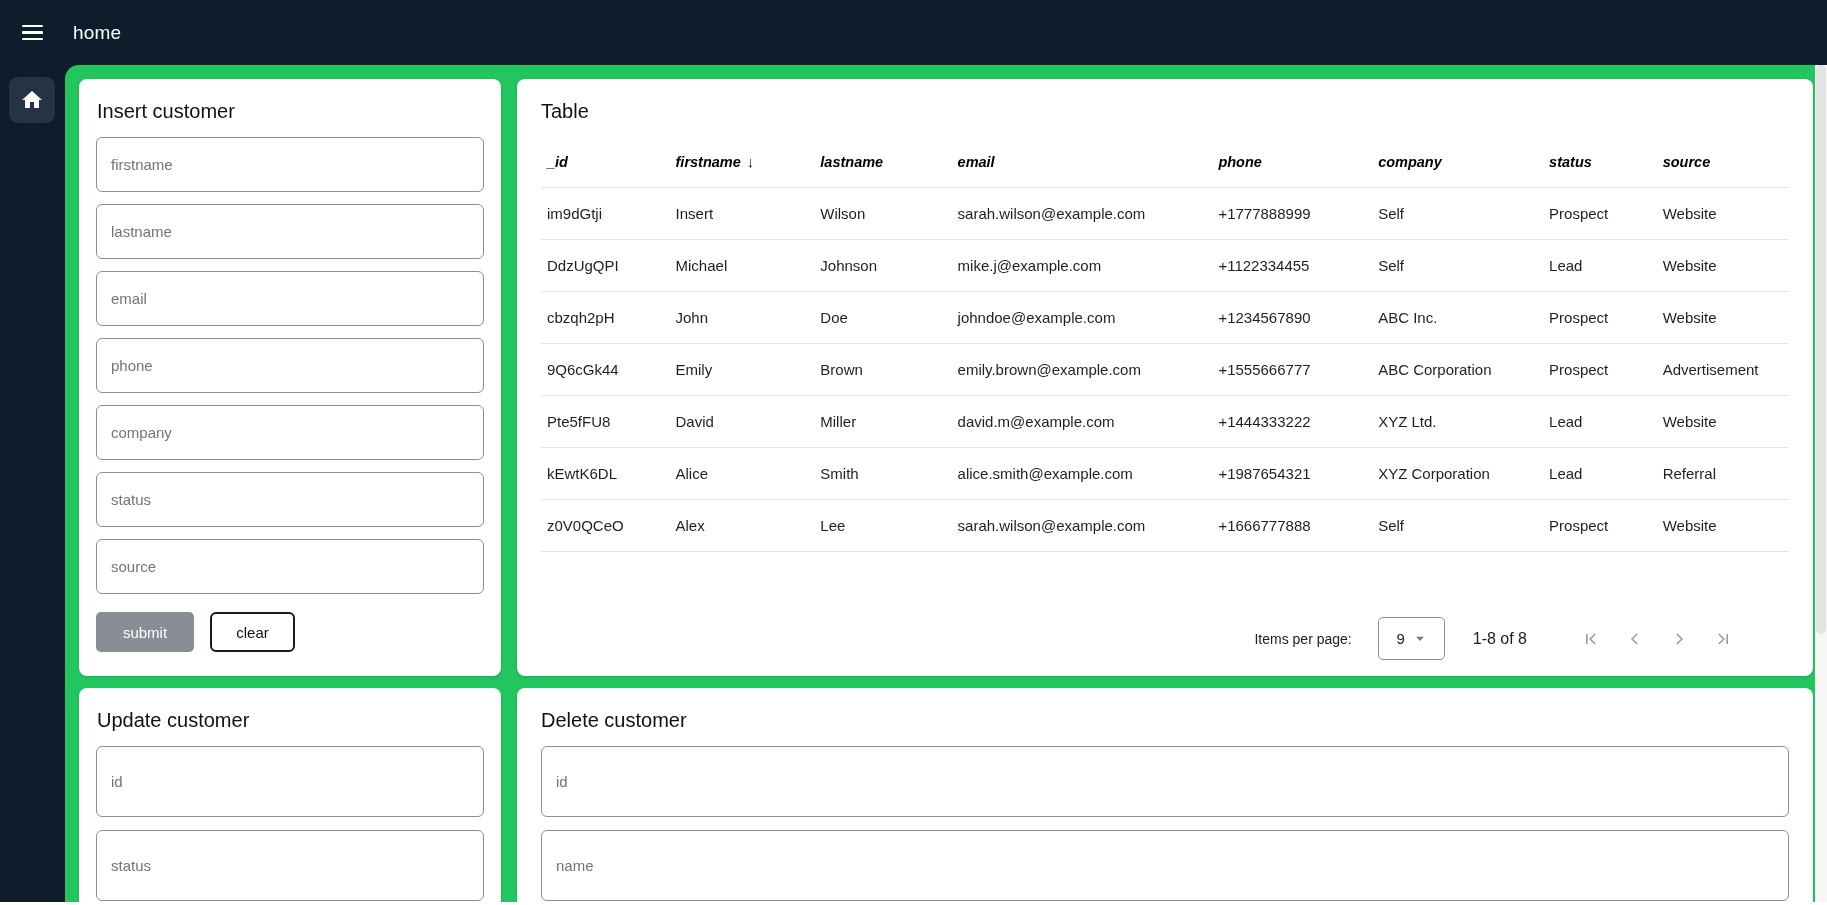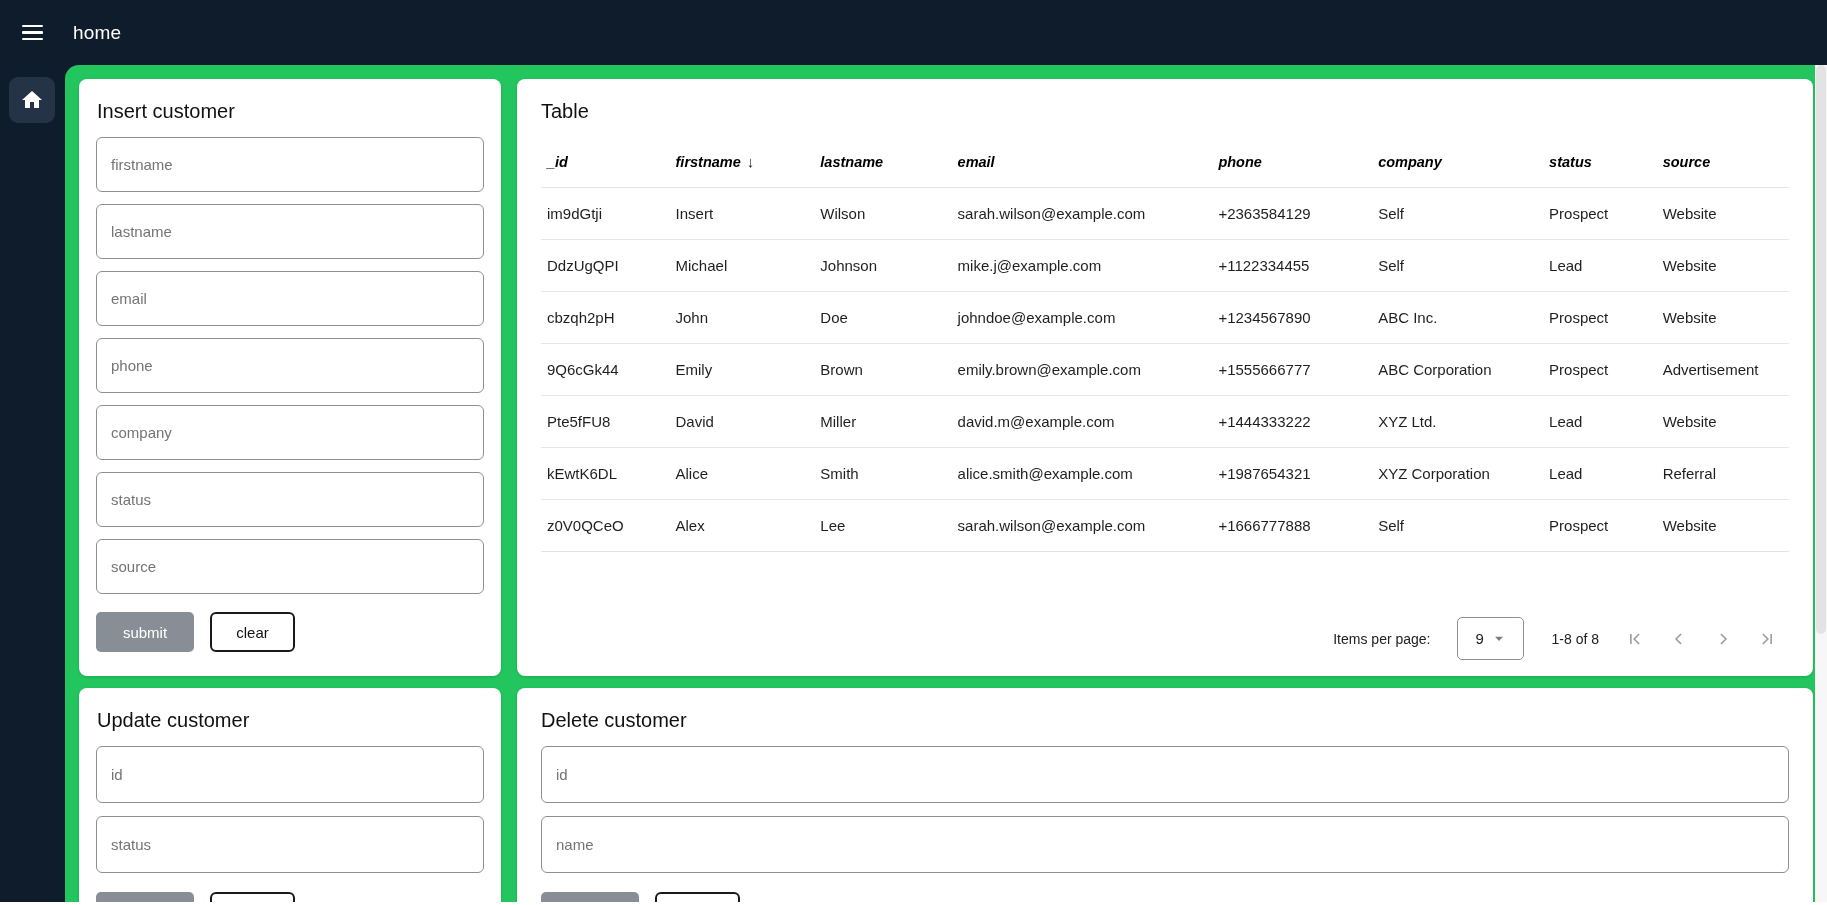--- a/index.html
+++ b/index.html
@@ -28,21 +28,21 @@
 
   #insert-card { left: 14px; top: 14px; width: 422px; height: 597px; }
   #table-card  { left: 452px; top: 14px; width: 1296px; height: 597px; }
   #update-card { left: 14px; top: 623px; width: 422px; height: 280px; }
   #delete-card { left: 452px; top: 623px; width: 1296px; height: 280px; }
 
   
   .form-fields { padding: 0 17px; }
   .text-input { display: block; width: 100%; height: 55px; margin-bottom: 12px; border: 1px solid #8f8f8f; border-radius: 6px; background: #fff; font-family: "Liberation Sans", sans-serif; font-size: 15px; color: #222; padding: 0 14px; outline: none; }
   .text-input::placeholder { color: #747474; opacity: 1; }
-  #update-card .text-input, #delete-card .text-input { height: 57px; margin-bottom: 13px; }
+  #update-card .text-input, #delete-card .text-input { height: 71px; margin-bottom: 13px; }
 
   .btn-row { display: flex; gap: 16px; padding: 6px 3px 0 17px; align-items: flex-start; }
   .btn-submit { width: 98px; height: 40px; background: #878e96; color: #ffffff; border: none; border-radius: 5px; font-family: "Liberation Sans", sans-serif; font-size: 15px; cursor: pointer; }
   .btn-clear { width: 85px; height: 40px; background: #ffffff; color: #111111; border: 2px solid #1a1a1a; border-radius: 6px; font-family: "Liberation Sans", sans-serif; font-size: 15px; cursor: pointer; }
 
   
   .table-wrap { margin: 0 24px; }
   table.data { width: 100%; border-collapse: collapse; table-layout: fixed; }
   col.c-id        { width: 10.3%; }
   col.c-firstname { width: 11.6%; }
@@ -51,26 +51,26 @@
   col.c-phone     { width: 12.8%; }
   col.c-company   { width: 13.7%; }
   col.c-status    { width:  9.1%; }
   col.c-source    { width: 10.6%; }
   table.data th { text-align: left; font-size: 14.5px; font-weight: bold; color: #000000; height: 50px; padding: 0 6px 0 6px; border-bottom: 1px solid #e2e2e2; cursor: pointer; white-space: nowrap; overflow: hidden; font-style: italic; }
   table.data td { font-size: 15px; color: #1f1f1f; height: 52px; padding: 0 6px 0 6px; border-bottom: 1px solid #e6e6e6; white-space: nowrap; overflow: hidden; }
   table.data tr:last-child td { border-bottom: 1px solid #e2e2e2; }
   .sort-arrow { font-weight: 400; font-size: 15px; color: #222; margin-left: 6px; }
 
   
-  .paginator { position: absolute; left: 0; right: 0; bottom: 0; height: 75px; display: flex; align-items: center; justify-content: flex-end; padding-right: 24px; }
+  .paginator { position: absolute; left: 0; right: 8px; bottom: 0; height: 75px; display: flex; align-items: center; justify-content: flex-end; padding-right: 60px; }
   .paginator-label { font-size: 14px; color: #202020; margin-right: 26px; }
   .page-size-select { width: 67px; height: 43px; border: 1px solid #8f8f8f; border-radius: 5px; display: flex; align-items: center; justify-content: center; gap: 9px; cursor: pointer; background: #fff; margin-right: 28px; }
   .page-size-value { font-size: 15px; color: #1f1f1f; }
   .select-caret { color: #7a7a7a; font-size: 12px; line-height: 1; }
-  .range-label { font-size: 14px; color: #202020; margin-right: 14px; }
+  .range-label { font-size: 16px; color: #202020; margin-right: 42px; }
   .nav-btn { width: 44px; height: 44px; display: flex; align-items: center; justify-content: center; cursor: default; }
   .nav-btn svg { stroke: #9e9e9e; }
 
   
   .scrollbar { position: absolute; top: 0; right: 0; bottom: 0; width: 12px; background: #f7f7f7; }
   .scrollbar-thumb { position: absolute; top: 0; left: 1px; width: 10px; height: 68%; background: #e3e3e3; border-radius: 5px; }
 </style>
 </head>
 <body>
 
@@ -139,21 +139,21 @@
                 <th><span>status</span></th>
                 <th><span>source</span></th>
               </tr>
             </thead>
             <tbody>
           <tr>
             <td>im9dGtji</td>
             <td>Insert</td>
             <td>Wilson</td>
             <td>sarah.wilson@example.com</td>
-            <td>+2363584129</td>
+            <td>+1777888999</td>
             <td>Self</td>
             <td>Prospect</td>
             <td>Website</td>
           </tr>
 
           <tr>
             <td>DdzUgQPI</td>
             <td>Michael</td>
             <td>Johnson</td>
             <td>mike.j@example.com</td>

